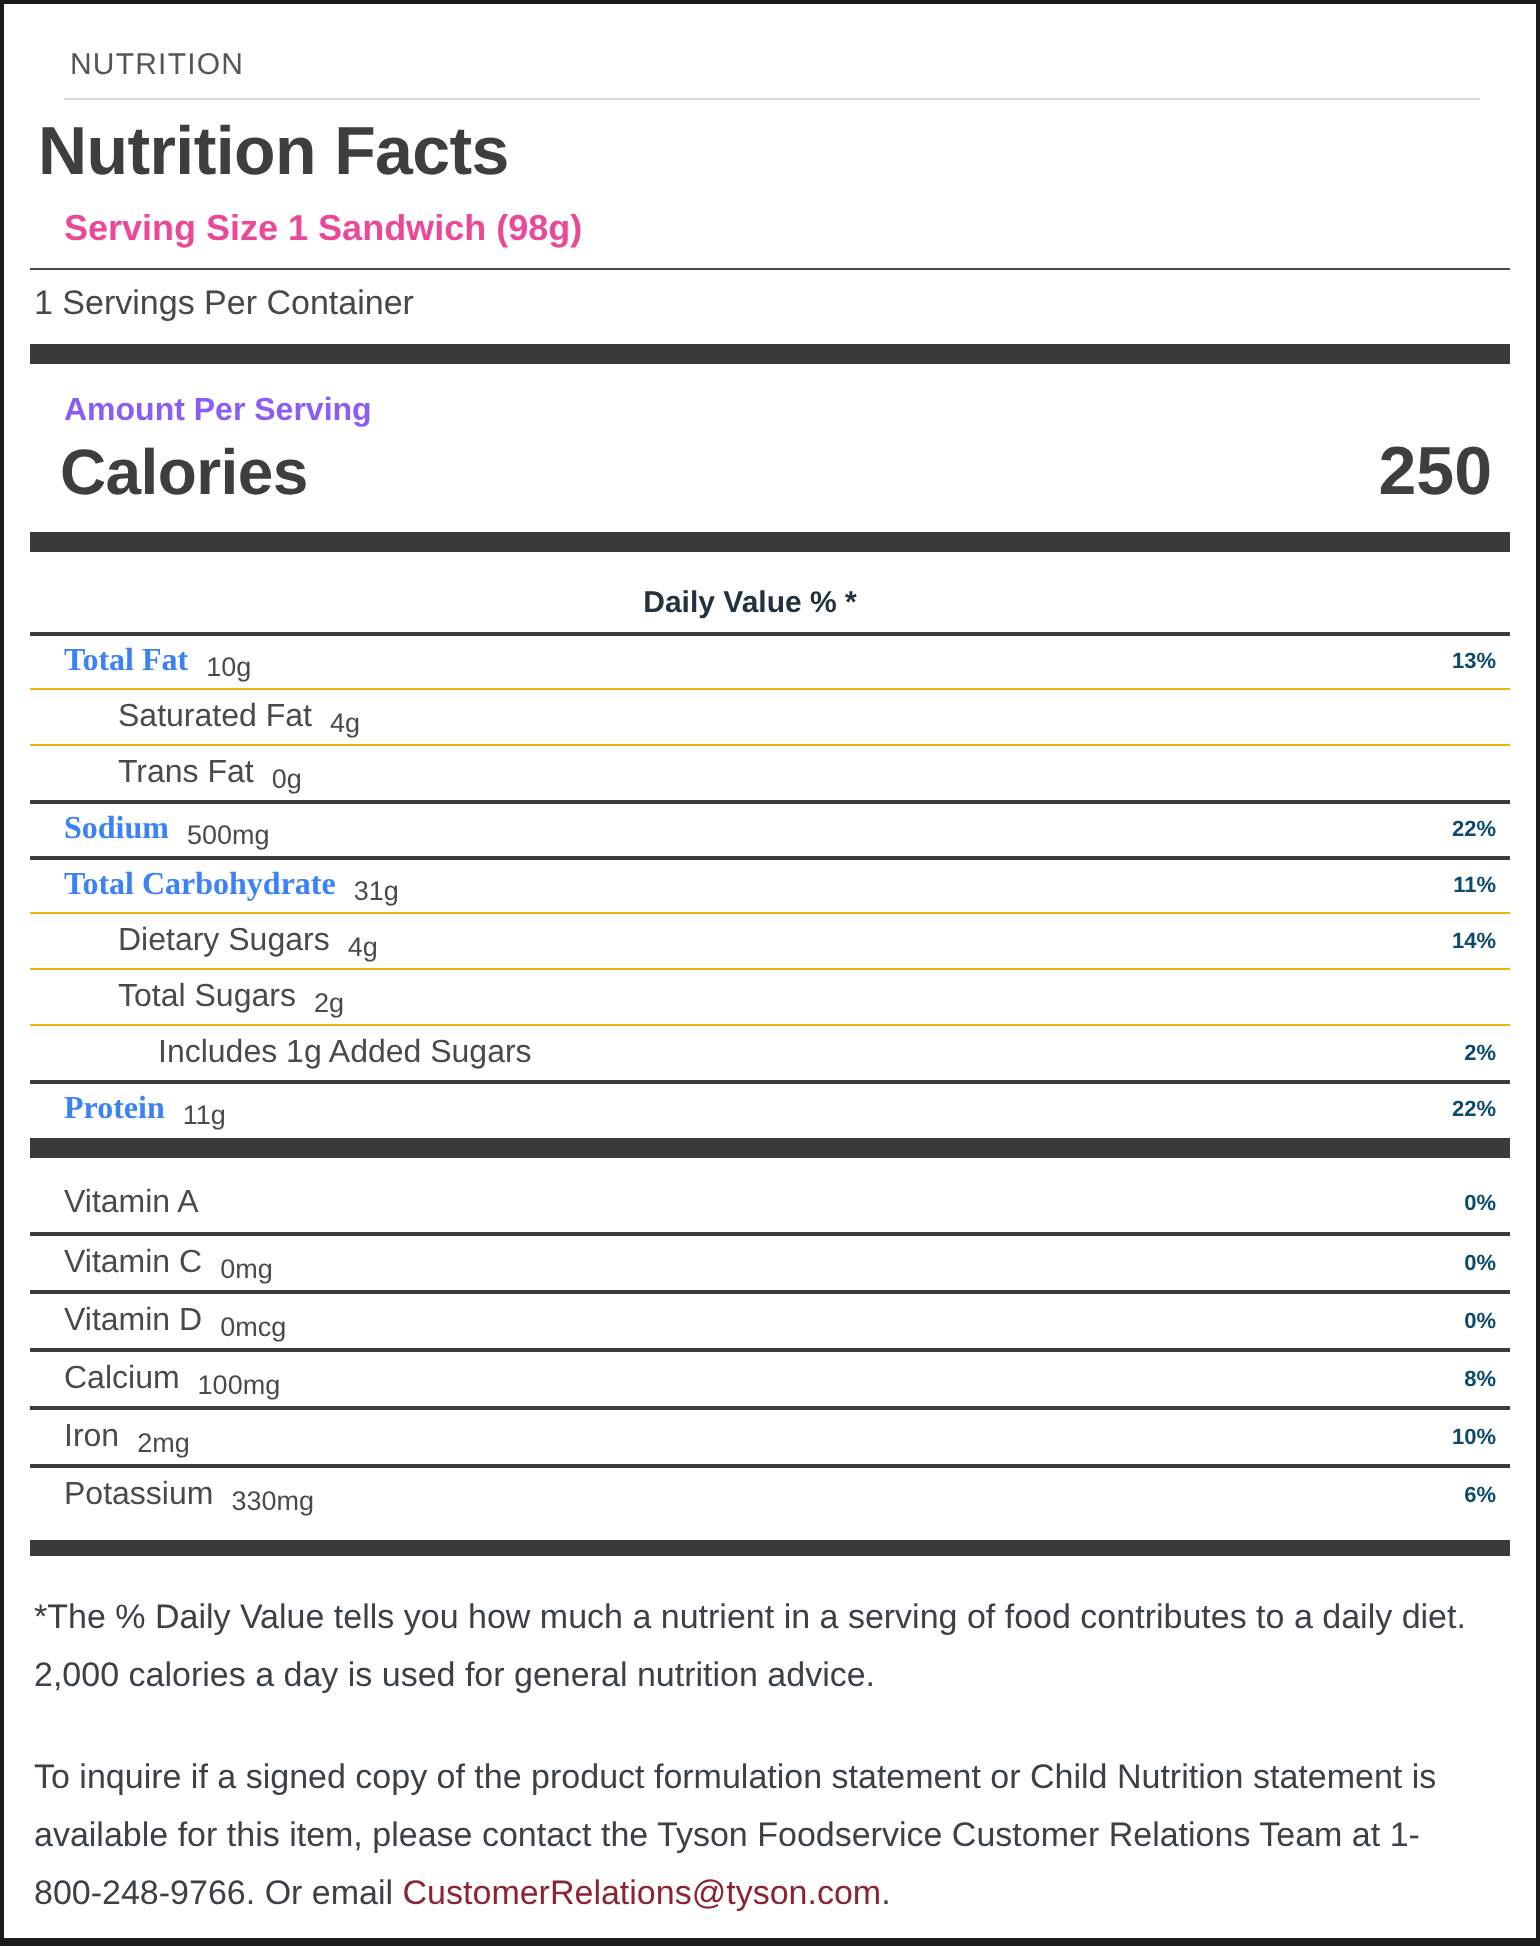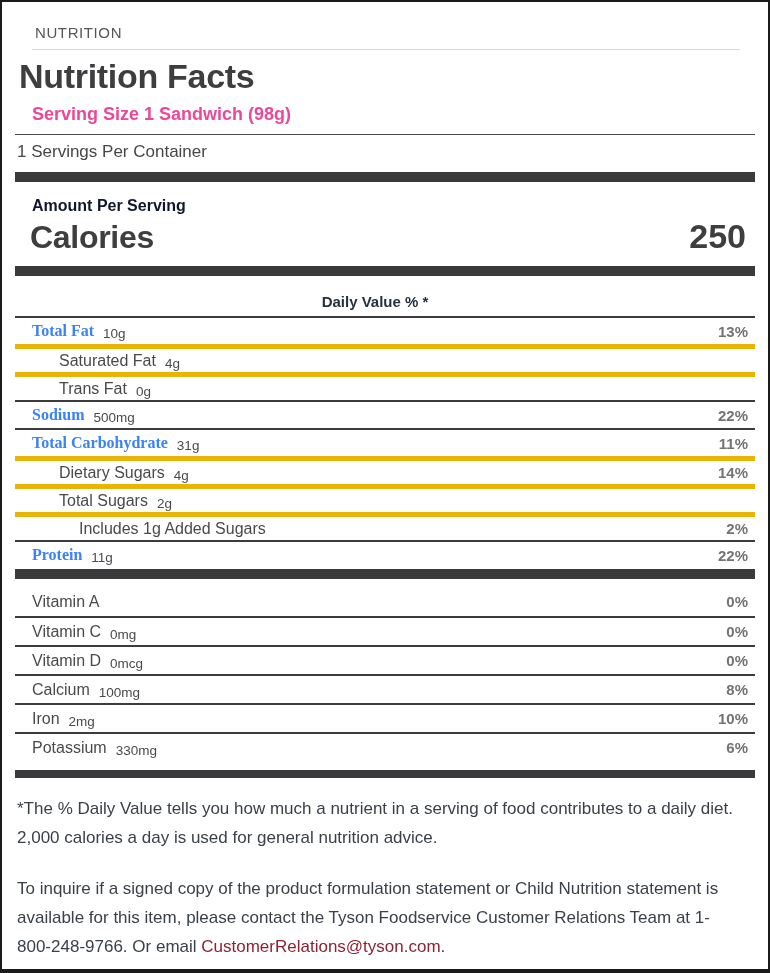--- a/index.html
+++ b/index.html
@@ -58,21 +58,21 @@
     background: #3a3a3c;
     margin: 10px 13px 0 13px;
   }
   .bar.thin { height: 8px; }
 
   
   .amount-per-serving {
     margin: 15px 0 0 30px;
     font-size: 16px;
     font-weight: 700;
-    color: #0f172a;
+    color: #8b5cf6;
   }
   .calories-row {
     display: flex;
     justify-content: space-between;
     align-items: baseline;
     margin: 2px 22px 0 28px;
   }
   .calories-label {
     font-size: 32px;
     font-weight: 700;
@@ -96,36 +96,36 @@
     display: flex;
     align-items: center;
     height: 28px;
     padding-right: 7px;
   }
   .vrows .nrow { height: 29px; }
   .lvl0 { padding-left: 17px; }
   .lvl1 { padding-left: 44px; }
   .lvl2 { padding-left: 64px; }
   .rule-major { border-top: 2px solid #3c3c3e; }
-  .rule-minor { border-top: 5px solid #eab308; }
+  .rule-minor { border-top: 1px solid #eab308; }
   .n-name { font-size: 16px; color: #4a4a4d; white-space: nowrap; }
   .bold .n-name { font-weight: 700; color: #3b82f6; font-family: Liberation Serif, serif; }
   .n-amt {
     font-size: 13.5px;
     color: #4a4a4d;
     margin-left: 9px;
     position: relative;
     top: 2.5px;
     white-space: nowrap;
   }
   .n-dv {
     margin-left: auto;
-    font-size: 15px;
-    font-weight: 700;
-    color: #737373;
+    font-size: 11px;
+    font-weight: 700;
+    color: #0c4a6e;
   }
 
   
   .footnotes {
     margin: 16px 28px 0 15px;
     font-size: 17px;
     line-height: 29px;
     color: #3a4149;
   }
   .footnote-contact { margin-top: 22px; }

